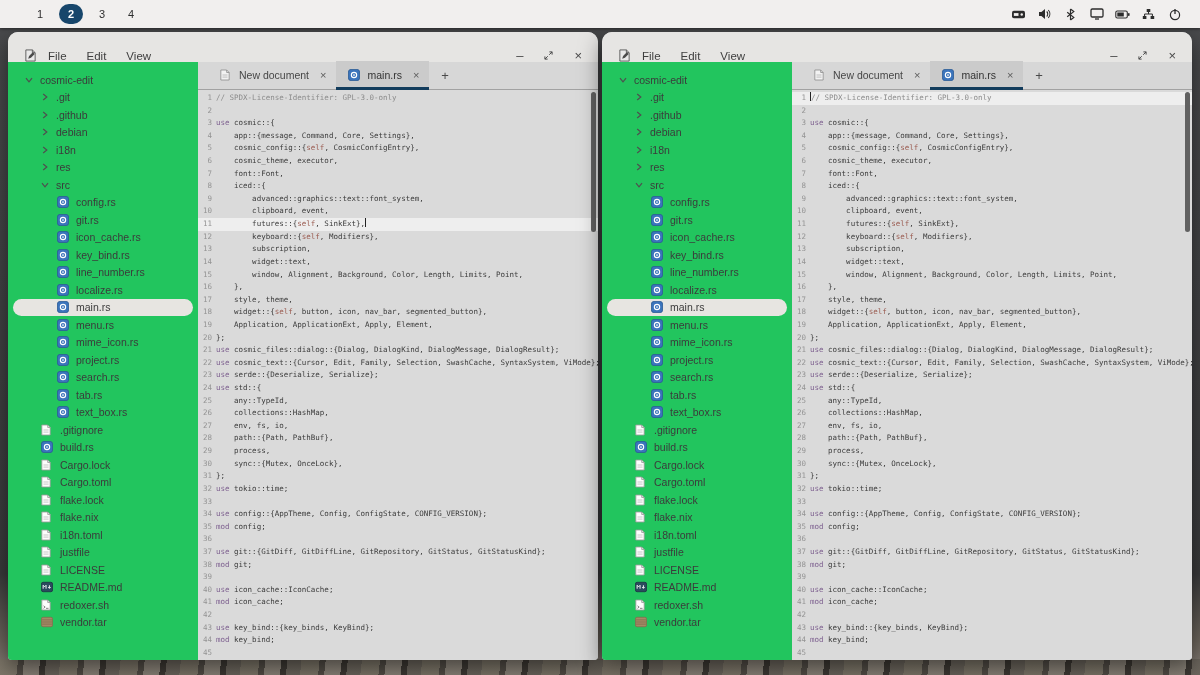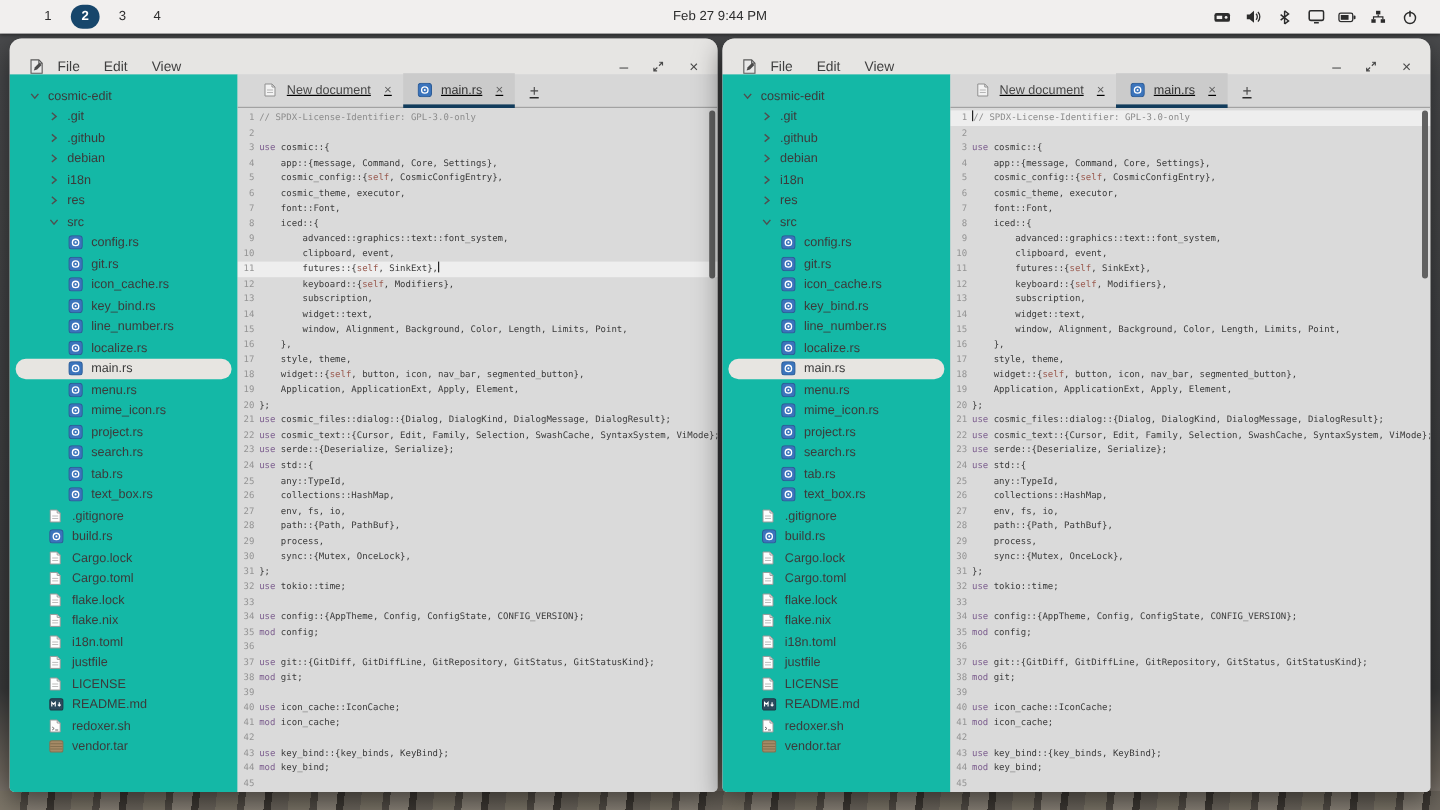--- a/index.html
+++ b/index.html
@@ -31,31 +31,31 @@
   .window.left { left:8px; } .window.right { left:602px; }
 
   .titlebar { height:30px; background:#e6e5e3; display:flex; align-items:flex-end; flex:0 0 30px; }
   .appicon { margin:0 10px 0 16px; width:14px; height:14px; display:flex; align-items:center; }
   .menus { display:flex; gap:20px; font-size:11.5px; color:#3f3f3f; }
   .menus span { cursor:default; }
   .controls { margin-left:auto; margin-right:16px; display:flex; gap:21px; align-items:center; color:#4a4a4a; }
   .ctrl { font-size:13px; line-height:13px; display:flex; align-items:center; }
 
   .winbody { flex:1; display:flex; min-height:0; }
-  .sidebar { width:190px; background:#14b8a6; padding-top:9px; overflow:hidden; }
+  .sidebar { width:190px; background:#22c55e; padding-top:9px; overflow:hidden; }
   .trow { height:17.5px; display:flex; align-items:center; gap:7px; font-size:10.5px;
     color:#3b3b3b; margin:0 5px; border-radius:12px; padding-right:4px; white-space:nowrap; }
   .trow.selected { background:#e7e5e1; }
   .chev { width:8px; height:8px; display:flex; align-items:center; flex:0 0 8px; }
   .chev.open svg { transform:rotate(90deg); }
   .ficon { width:12px; height:12px; display:flex; align-items:center; flex:0 0 12px; }
 
   .mainarea { flex:1; display:flex; flex-direction:column; min-width:0; }
   .tabbar { height:28px; flex:0 0 28px; background:#d7d7d7; display:flex; align-items:flex-end;
-    padding-left:10px; border-bottom:1px solid #a2a2a2; position:relative;text-decoration:underline; }
+    padding-left:10px; border-bottom:1px solid #a2a2a2; position:relative; }
   .tab { position:relative; height:28px; display:flex; align-items:center; gap:7px;
     padding:0 10px 0 12px; font-size:10.5px; color:#474747; }
   .tab.active { background:#cbcbcb; color:#333; }
   .tab.active::after { content:''; position:absolute; left:0; right:0; bottom:-1px; height:3px;
     background:#123c5c; }
   .tab .tclose { font-size:11px; color:#5c5c5c; margin-left:4px; }
   .newtab { font-size:13px; color:#4a4a4a; padding:0 12px; align-self:center; }
 
   .editor { flex:1; position:relative; background:#dadada; overflow:hidden;
     font-family:"DejaVu Sans Mono", monospace; font-size:7.5px; padding-top:2px; }
@@ -75,21 +75,20 @@
 
 <div class="ground"></div>
 
 <div class="panel">
   <div class="workspaces">
       <span class="ws">1</span>
       <span class="ws active">2</span>
       <span class="ws">3</span>
       <span class="ws">4</span>
     </div>
-  <div class="clock">Feb 27 9:44 PM</div>
   <div class="tray">
       <span class="ticon">
         <svg width="15" height="13" viewBox="0 0 16 14">
           <rect x="1" y="3" width="14" height="8" rx="2" fill="#2c2c2c"></rect>
           <rect x="3" y="5.5" width="5" height="3" fill="#f1efee"></rect>
           <circle cx="11.5" cy="7" r="1.3" fill="#f1efee"></circle>
         </svg>
       </span>
       <span class="ticon">
         <svg width="14" height="12" viewBox="0 0 14 12">

